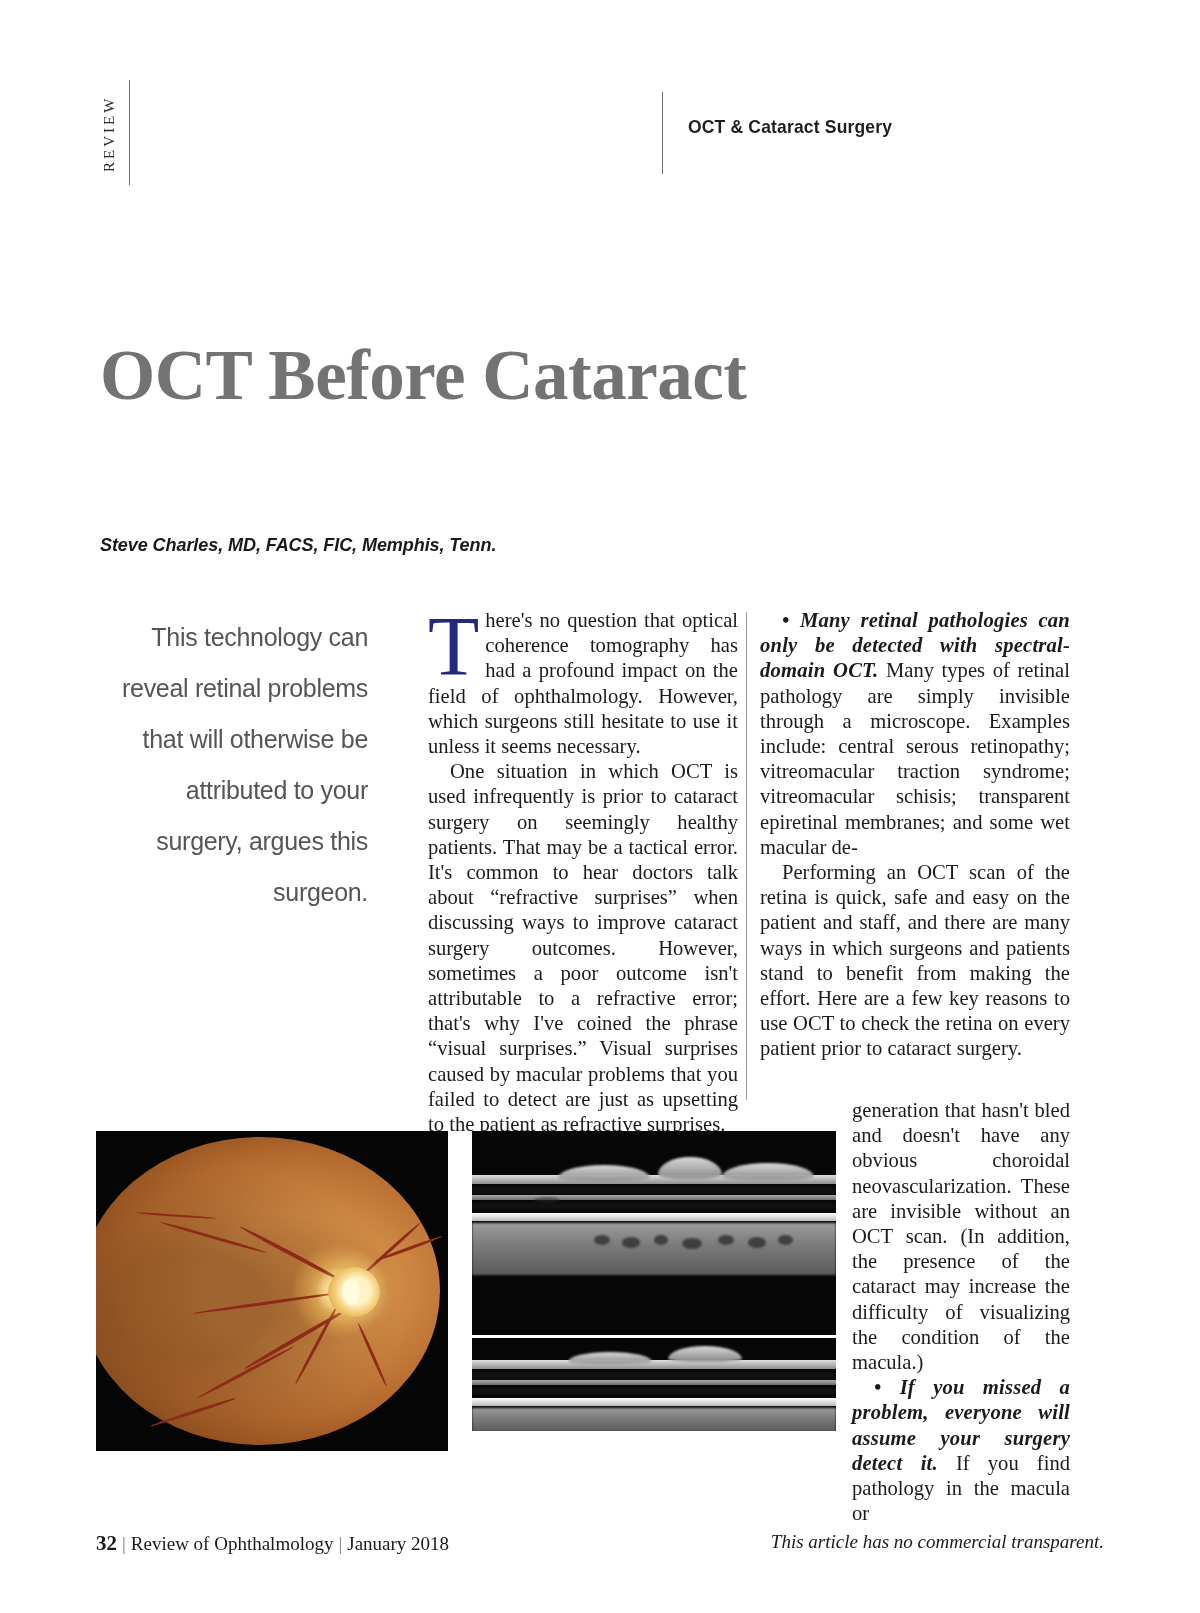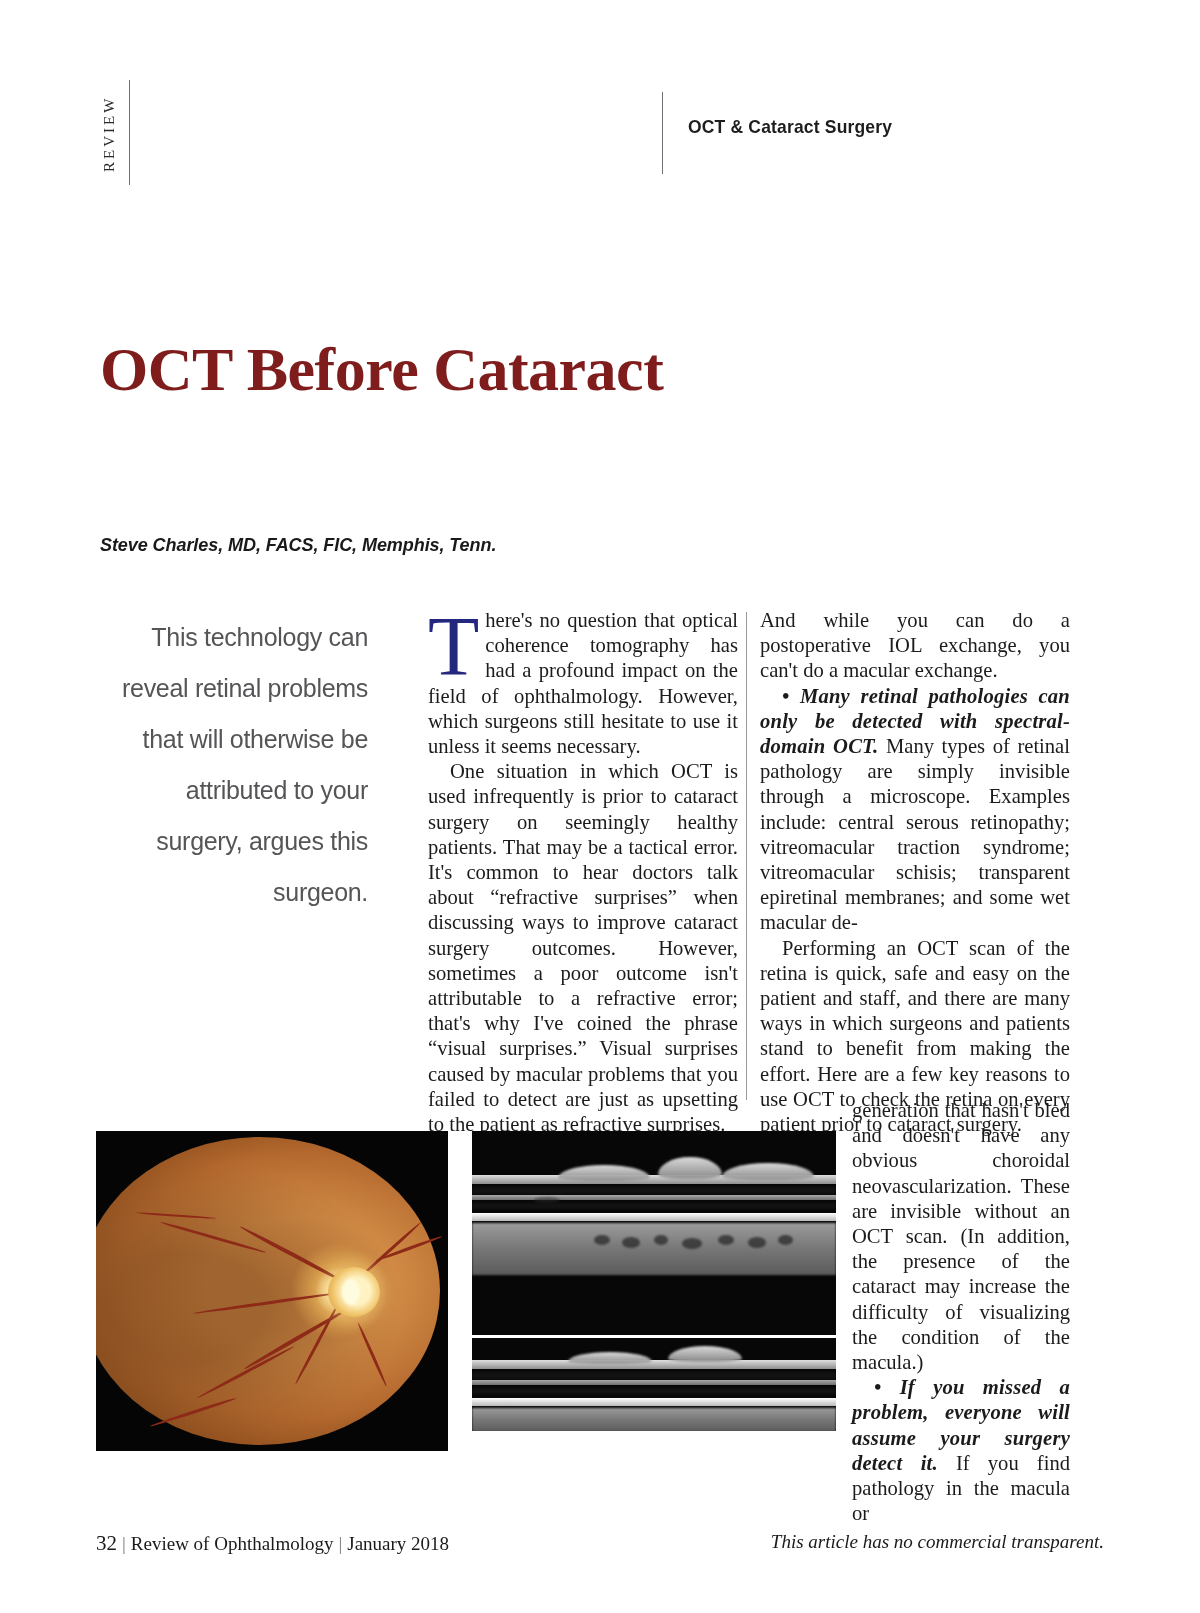--- a/index.html
+++ b/index.html
@@ -28,22 +28,22 @@
   .kicker{
     position:absolute;left:592px;top:38px;
     font-family:"Liberation Sans",sans-serif;font-size:19px;font-weight:600;
     color:#1d1d1d;letter-spacing:.2px;
     transform:scaleX(.92);transform-origin:left center;
   }
 
   
   #headline{
     position:absolute;left:100px;top:275px;width:960px;
-    font-family:"Liberation Serif",serif;color:#7f1d1d;
-    font-size:62px;line-height:104px;letter-spacing:-.5px;
+    font-family:"Liberation Serif",serif;color:#737373;
+    font-size:71px;line-height:104px;letter-spacing:-.5px;
   }
   #headline .l2{display:block;}
 
   
   #byline{
     position:absolute;left:100px;top:534px;
     font-family:"Liberation Sans",sans-serif;font-style:italic;font-weight:700;
     font-size:19px;color:#1a1a1a;letter-spacing:-.1px;
     transform:scaleX(.95);transform-origin:left center;
   }
@@ -118,21 +118,21 @@
   .bs-choroid{height:52px;background:linear-gradient(180deg,#b7b7b7,#8e8e8e 45%,#6a6a6a);opacity:.85;filter:blur(1.2px);}
   .bs-speck{position:absolute;border-radius:50%;background:#2a2a2a;opacity:.75;filter:blur(1px);}
   .bs-bump{position:absolute;border-radius:50% 50% 40% 40%/80% 80% 20% 20%;
     background:linear-gradient(180deg,#e6e6e6,#8e8e8e);filter:blur(.8px);opacity:.95;}
 
   
   #footer-left{
     position:absolute;left:96px;top:1531px;
     font-family:"Liberation Serif",serif;font-size:19px;color:#1a1a1a;
   }
-  #footer-left .pg{font-weight:400;font-size:21px;}
+  #footer-left .pg{font-weight:700;font-size:21px;}
   #footer-left .sep{color:#7d7d7d;padding:0 5px;}
   #footer-right{
     position:absolute;right:96px;top:1531px;
     font-family:"Liberation Serif",serif;font-style:italic;font-size:19px;color:#1a1a1a;
   }
 </style>
 </head>
 <body>
 
 <div id="masthead">
@@ -151,21 +151,20 @@
 <div id="deck">This technology can reveal retinal problems that will otherwise be attributed to your surgery, argues this surgeon.</div>
 
 <div id="col-rule"></div>
 
 <div class="col" id="col2">
   <p class="first"><span class="dropcap">T</span><span>here's no question that optical coherence tomography has had a profound impact on the field of ophthalmology. However, which surgeons still hesitate to use it unless it seems necessary.</span></p>
   <p><span>One situation in which OCT is used infrequently is prior to cataract surgery on seemingly healthy patients. That may be a tactical error. It's common to hear doctors talk about “refractive surprises” when discussing ways to improve cataract surgery outcomes. However, sometimes a poor outcome isn't attributable to a refractive error; that's why I've coined the phrase “visual surprises.” Visual surprises caused by macular problems that you failed to detect are just as upsetting to the patient as refractive surprises.</span></p>
 </div>
 
 <div class="col" id="col3">
-  <p class="first"><span>And while you can do a postoperative IOL exchange, you can't do a macular exchange.</span></p>
   <p><span class="bold-italic">• Many retinal pathologies can only be detected with spectral-domain OCT.</span><span> Many types of retinal pathology are simply invisible through a microscope. Examples include: central serous retinopathy; vitreomacular traction syndrome; vitreomacular schisis; transparent epiretinal membranes; and some wet macular de-</span></p>
   <p><span>Performing an OCT scan of the retina is quick, safe and easy on the patient and staff, and there are many ways in which surgeons and patients stand to benefit from making the effort. Here are a few key reasons to use OCT to check the retina on every patient prior to cataract surgery.</span></p>
 </div>
 
 <div class="col" id="col3b">
   <p class="first"><span>generation that hasn't bled and doesn't have any obvious choroidal neovascularization. These are invisible without an OCT scan. (In addition, the presence of the cataract may increase the difficulty of visualizing the condition of the macula.)</span></p>
   <p><span class="bold-italic">• If you missed a problem, everyone will assume your surgery detect it.</span><span> If you find pathology in the macula or</span></p>
 </div>
 
 <div id="figure">

